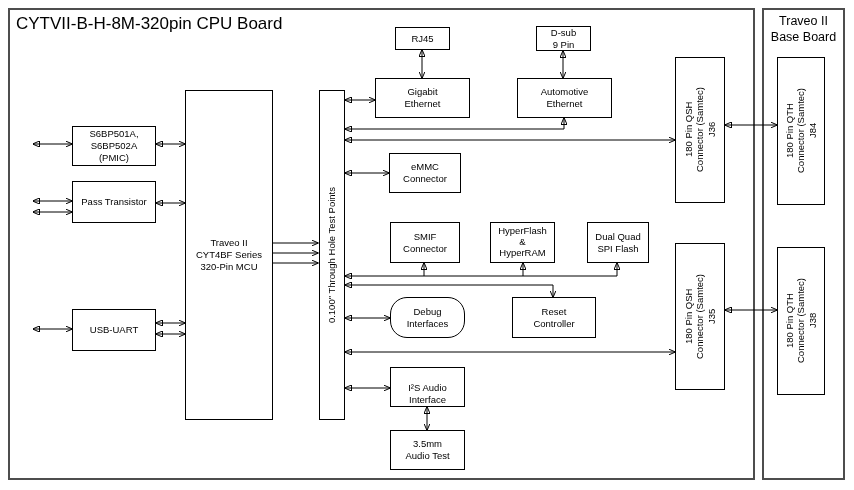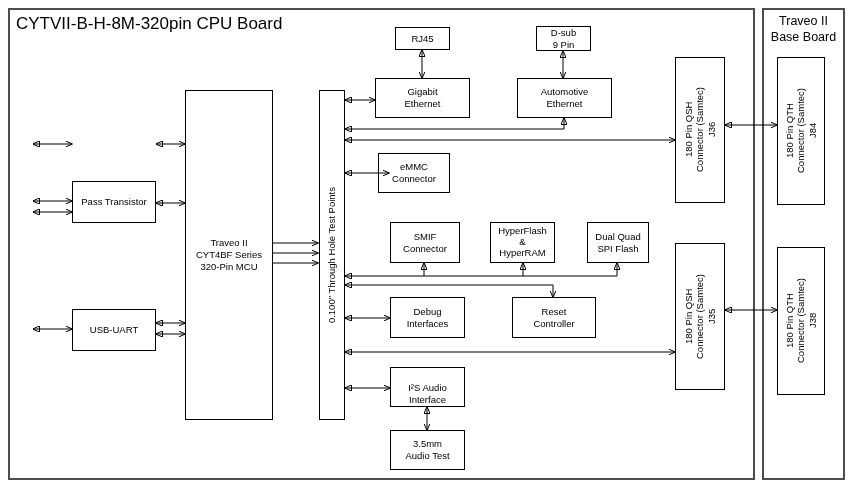--- a/index.html
+++ b/index.html
@@ -33,20 +33,25 @@
 
 <div id="stage">
 
   <div class="board" style="left:8px;top:8px;width:747px;height:472px;"></div>
   <div class="board" style="left:762px;top:8px;width:83px;height:472px;"></div>
 
   <div class="board-title" style="left:16px;top:14px;">CYTVII-B-H-8M-320pin CPU Board</div>
   <div class="board-title" style="left:764px;top:13px;width:79px;text-align:center;font-size:12.5px;line-height:1.3;">Traveo II
 Base Board</div>
 
+  <div class="blk" style="left:72px;top:126px;width:84px;height:40px;">
+    <span class="blk-label">S6BP501A,
+S6BP502A
+(PMIC)</span>
+  </div>
   <div class="blk" style="left:72px;top:181px;width:84px;height:42px;">
     <span class="blk-label">Pass Transistor</span>
   </div>
   <div class="blk" style="left:72px;top:309px;width:84px;height:42px;">
     <span class="blk-label">USB-UART</span>
   </div>
 
   <div class="blk" style="left:185px;top:90px;width:88px;height:330px;">
     <span class="blk-label">Traveo II
 CYT4BF Series
@@ -66,40 +71,40 @@
 
   <div class="blk" style="left:375px;top:78px;width:95px;height:40px;">
     <span class="blk-label">Gigabit
 Ethernet</span>
   </div>
   <div class="blk" style="left:517px;top:78px;width:95px;height:40px;">
     <span class="blk-label">Automotive
 Ethernet</span>
   </div>
 
-  <div class="blk" style="left:378px;top:153px;width:72px;height:40px;">
+  <div class="blk" style="left:389px;top:153px;width:72px;height:40px;">
     <span class="blk-label">eMMC
 Connector</span>
   </div>
 
   <div class="blk" style="left:390px;top:222px;width:70px;height:41px;">
     <span class="blk-label">SMIF
 Connector</span>
   </div>
   <div class="blk" style="left:490px;top:222px;width:65px;height:41px;">
     <span class="blk-label" style="line-height:1.15;">HyperFlash
 &amp;
 HyperRAM</span>
   </div>
   <div class="blk" style="left:587px;top:222px;width:62px;height:41px;text-align:center;">
     <span class="blk-label">Dual Quad
 SPI Flash</span>
   </div>
 
-  <div class="blk" style="left:390px;top:297px;width:75px;height:41px;">
+  <div class="blk" style="left:390px;top:297px;width:75px;height:41px;border-radius:17px;">
     <span class="blk-label">Debug
 Interfaces</span>
   </div>
   <div class="blk" style="left:512px;top:297px;width:84px;height:41px;">
     <span class="blk-label">Reset
 Controller</span>
   </div>
 
   <div class="blk" style="left:390px;top:367px;width:75px;height:40px;align-items:flex-end;">
     <span class="blk-label">I²S Audio

